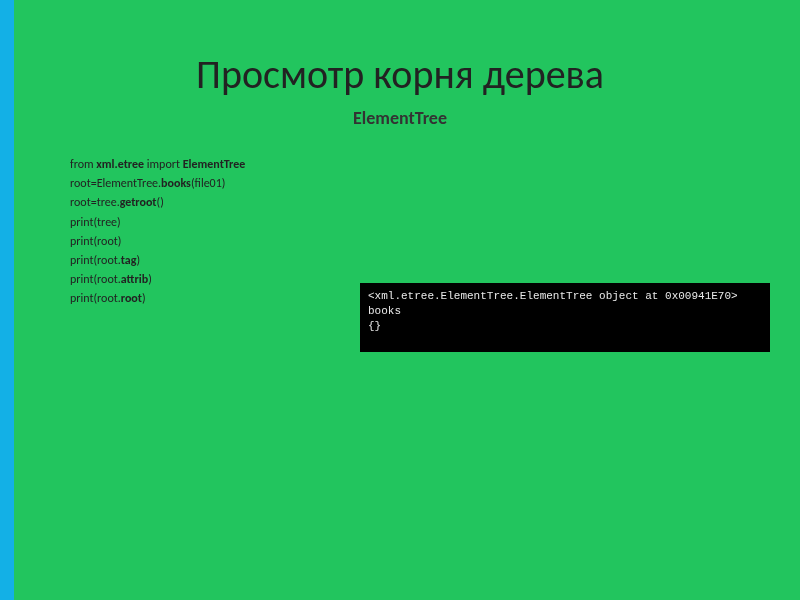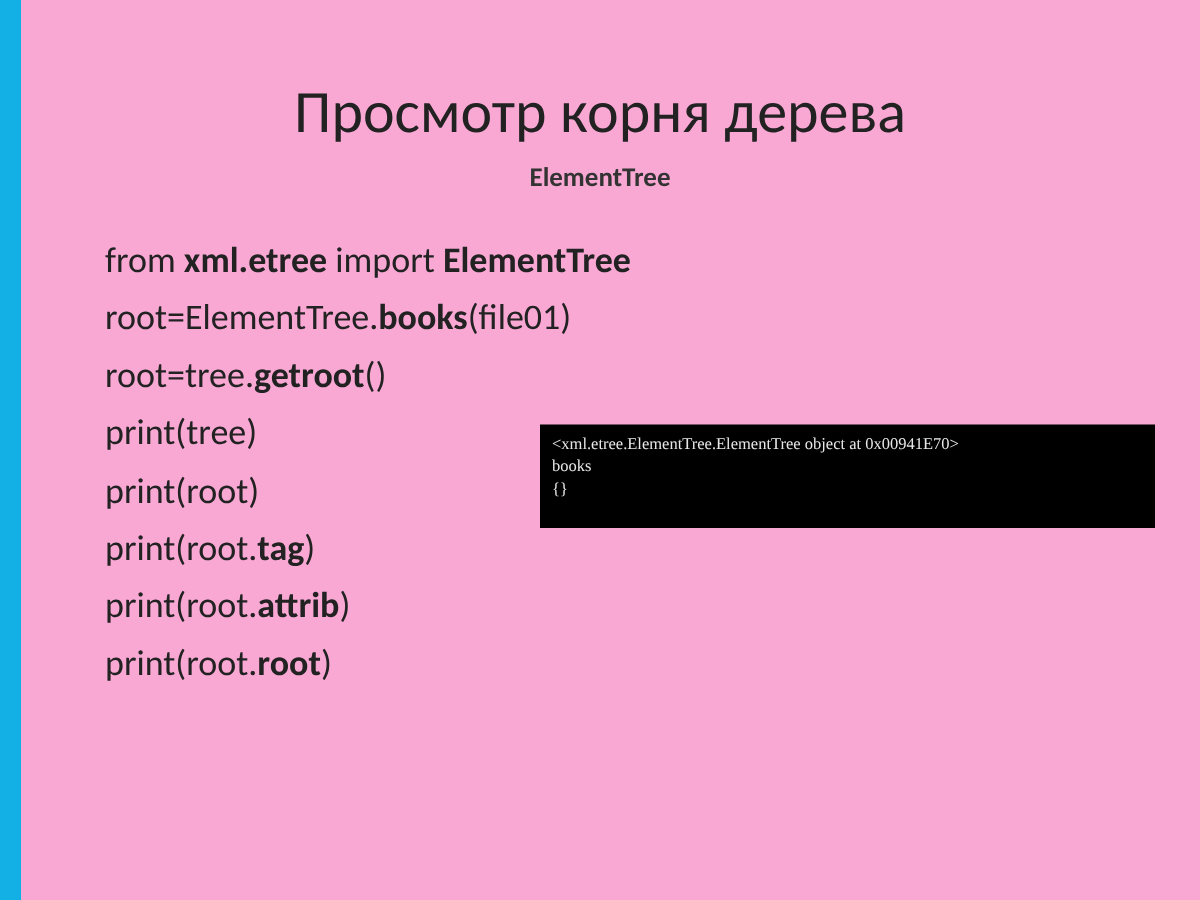--- a/index.html
+++ b/index.html
@@ -21,21 +21,21 @@
     content: "";
     position: absolute;
     inset: 0;
     box-shadow: 0 8px 24px rgba(0,0,0,0.25), 0 2px 6px rgba(0,0,0,0.18);
     border-radius: 2px;
     pointer-events: none;
   }
   .slide {
     position: absolute;
     inset: 0;
-    background: #f9a8d4;
+    background: #22c55e;
     padding: 50px 70px 40px 70px;
   }
   .slide::after {
     content: "";
     position: absolute;
     left: 0; top: 0;
     width: 14px;
     height: 100%;
     background: #13b0e6;
   }
@@ -50,39 +50,39 @@
     font-size: 18px;
     font-weight: 700;
     color: #333;
     text-align: center;
     margin-bottom: 26px;
   }
   .content {
     position: relative;
   }
   .code-lines {
-    font-size: 24px;
+    font-size: 12px;
     color: #222;
     line-height: 1.6;
   }
   .code-lines .line { white-space: pre; }
   .code-lines b { font-weight: 700; }
   .console {
     position: absolute;
     top: 128px;
     left: 290px;
     width: 410px;
     background: #000;
     color: #e8e8e8;
     font-family: "Courier New", monospace;
     font-size: 11px;
     line-height: 1.35;
     padding: 6px 8px 18px 8px;
   }
-  .console .cl { white-space: pre; font-family: Liberation Serif, serif; }
+  .console .cl { white-space: pre; }
 </style>
 </head>
 <body>
 
 <div class="shadow-wrap">
   <div class="slide">
 
     <h1 class="title">Просмотр корня дерева</h1>
     <div class="subtitle">ElementTree</div>
 

